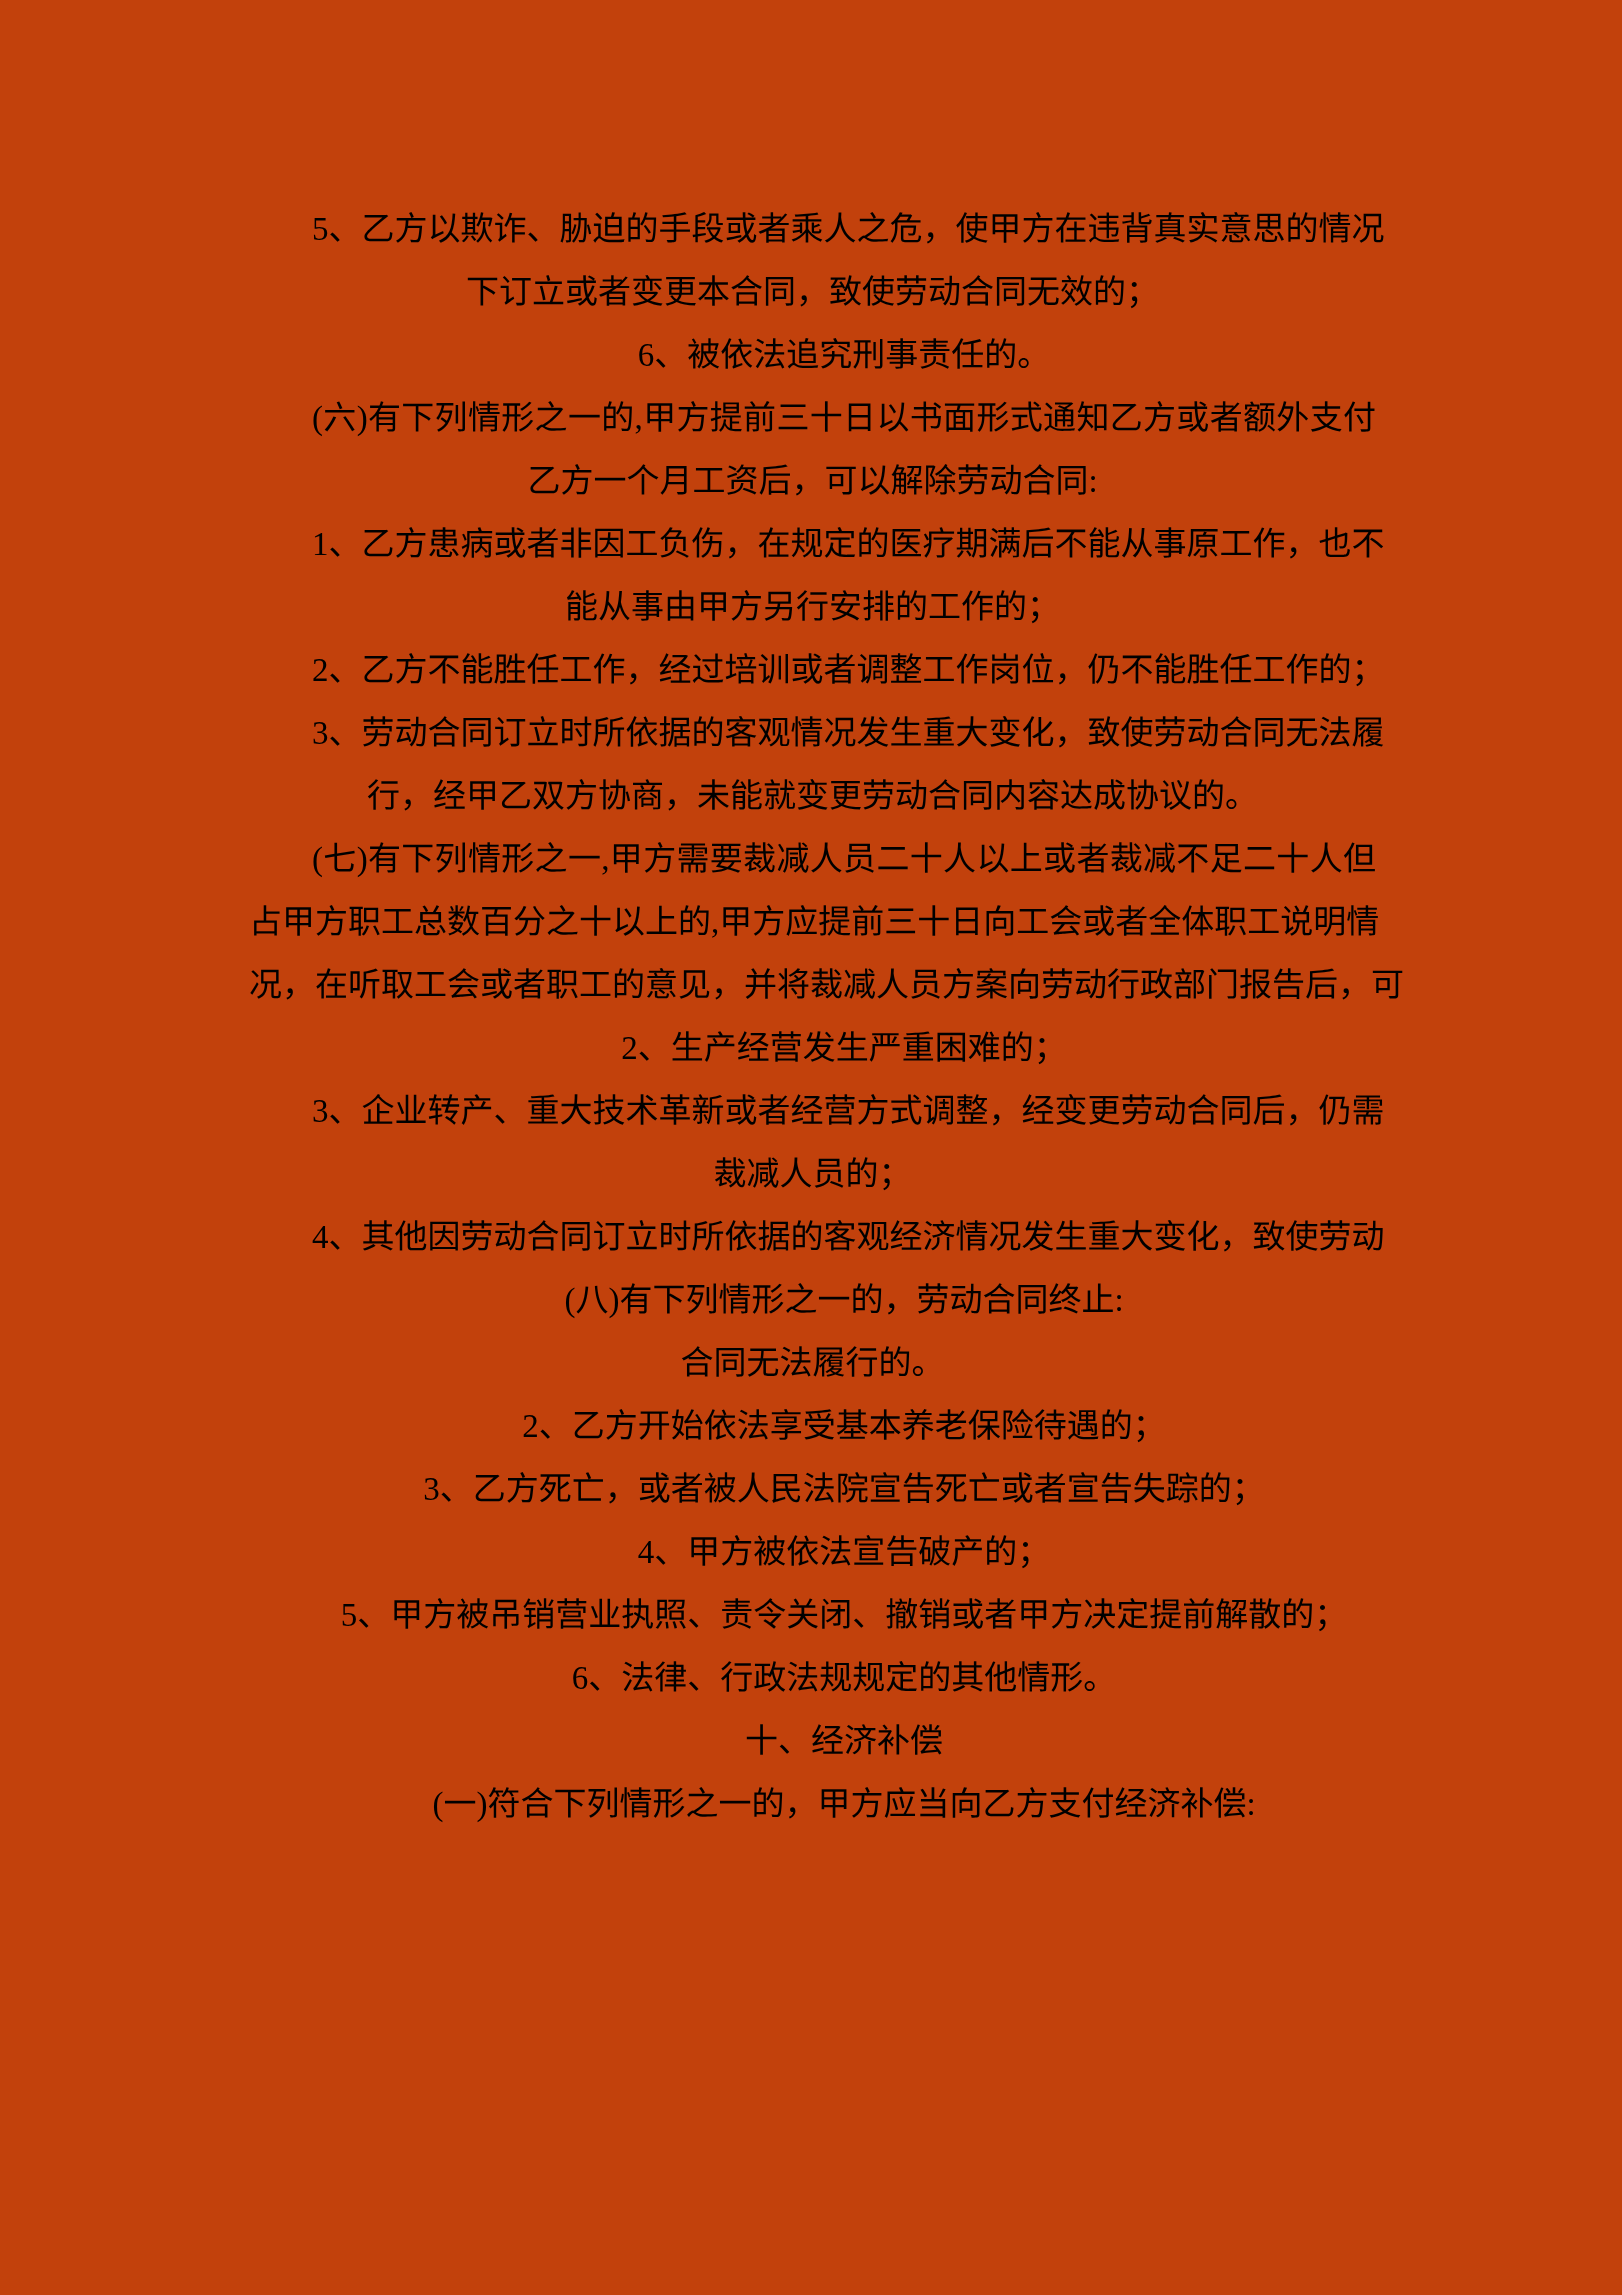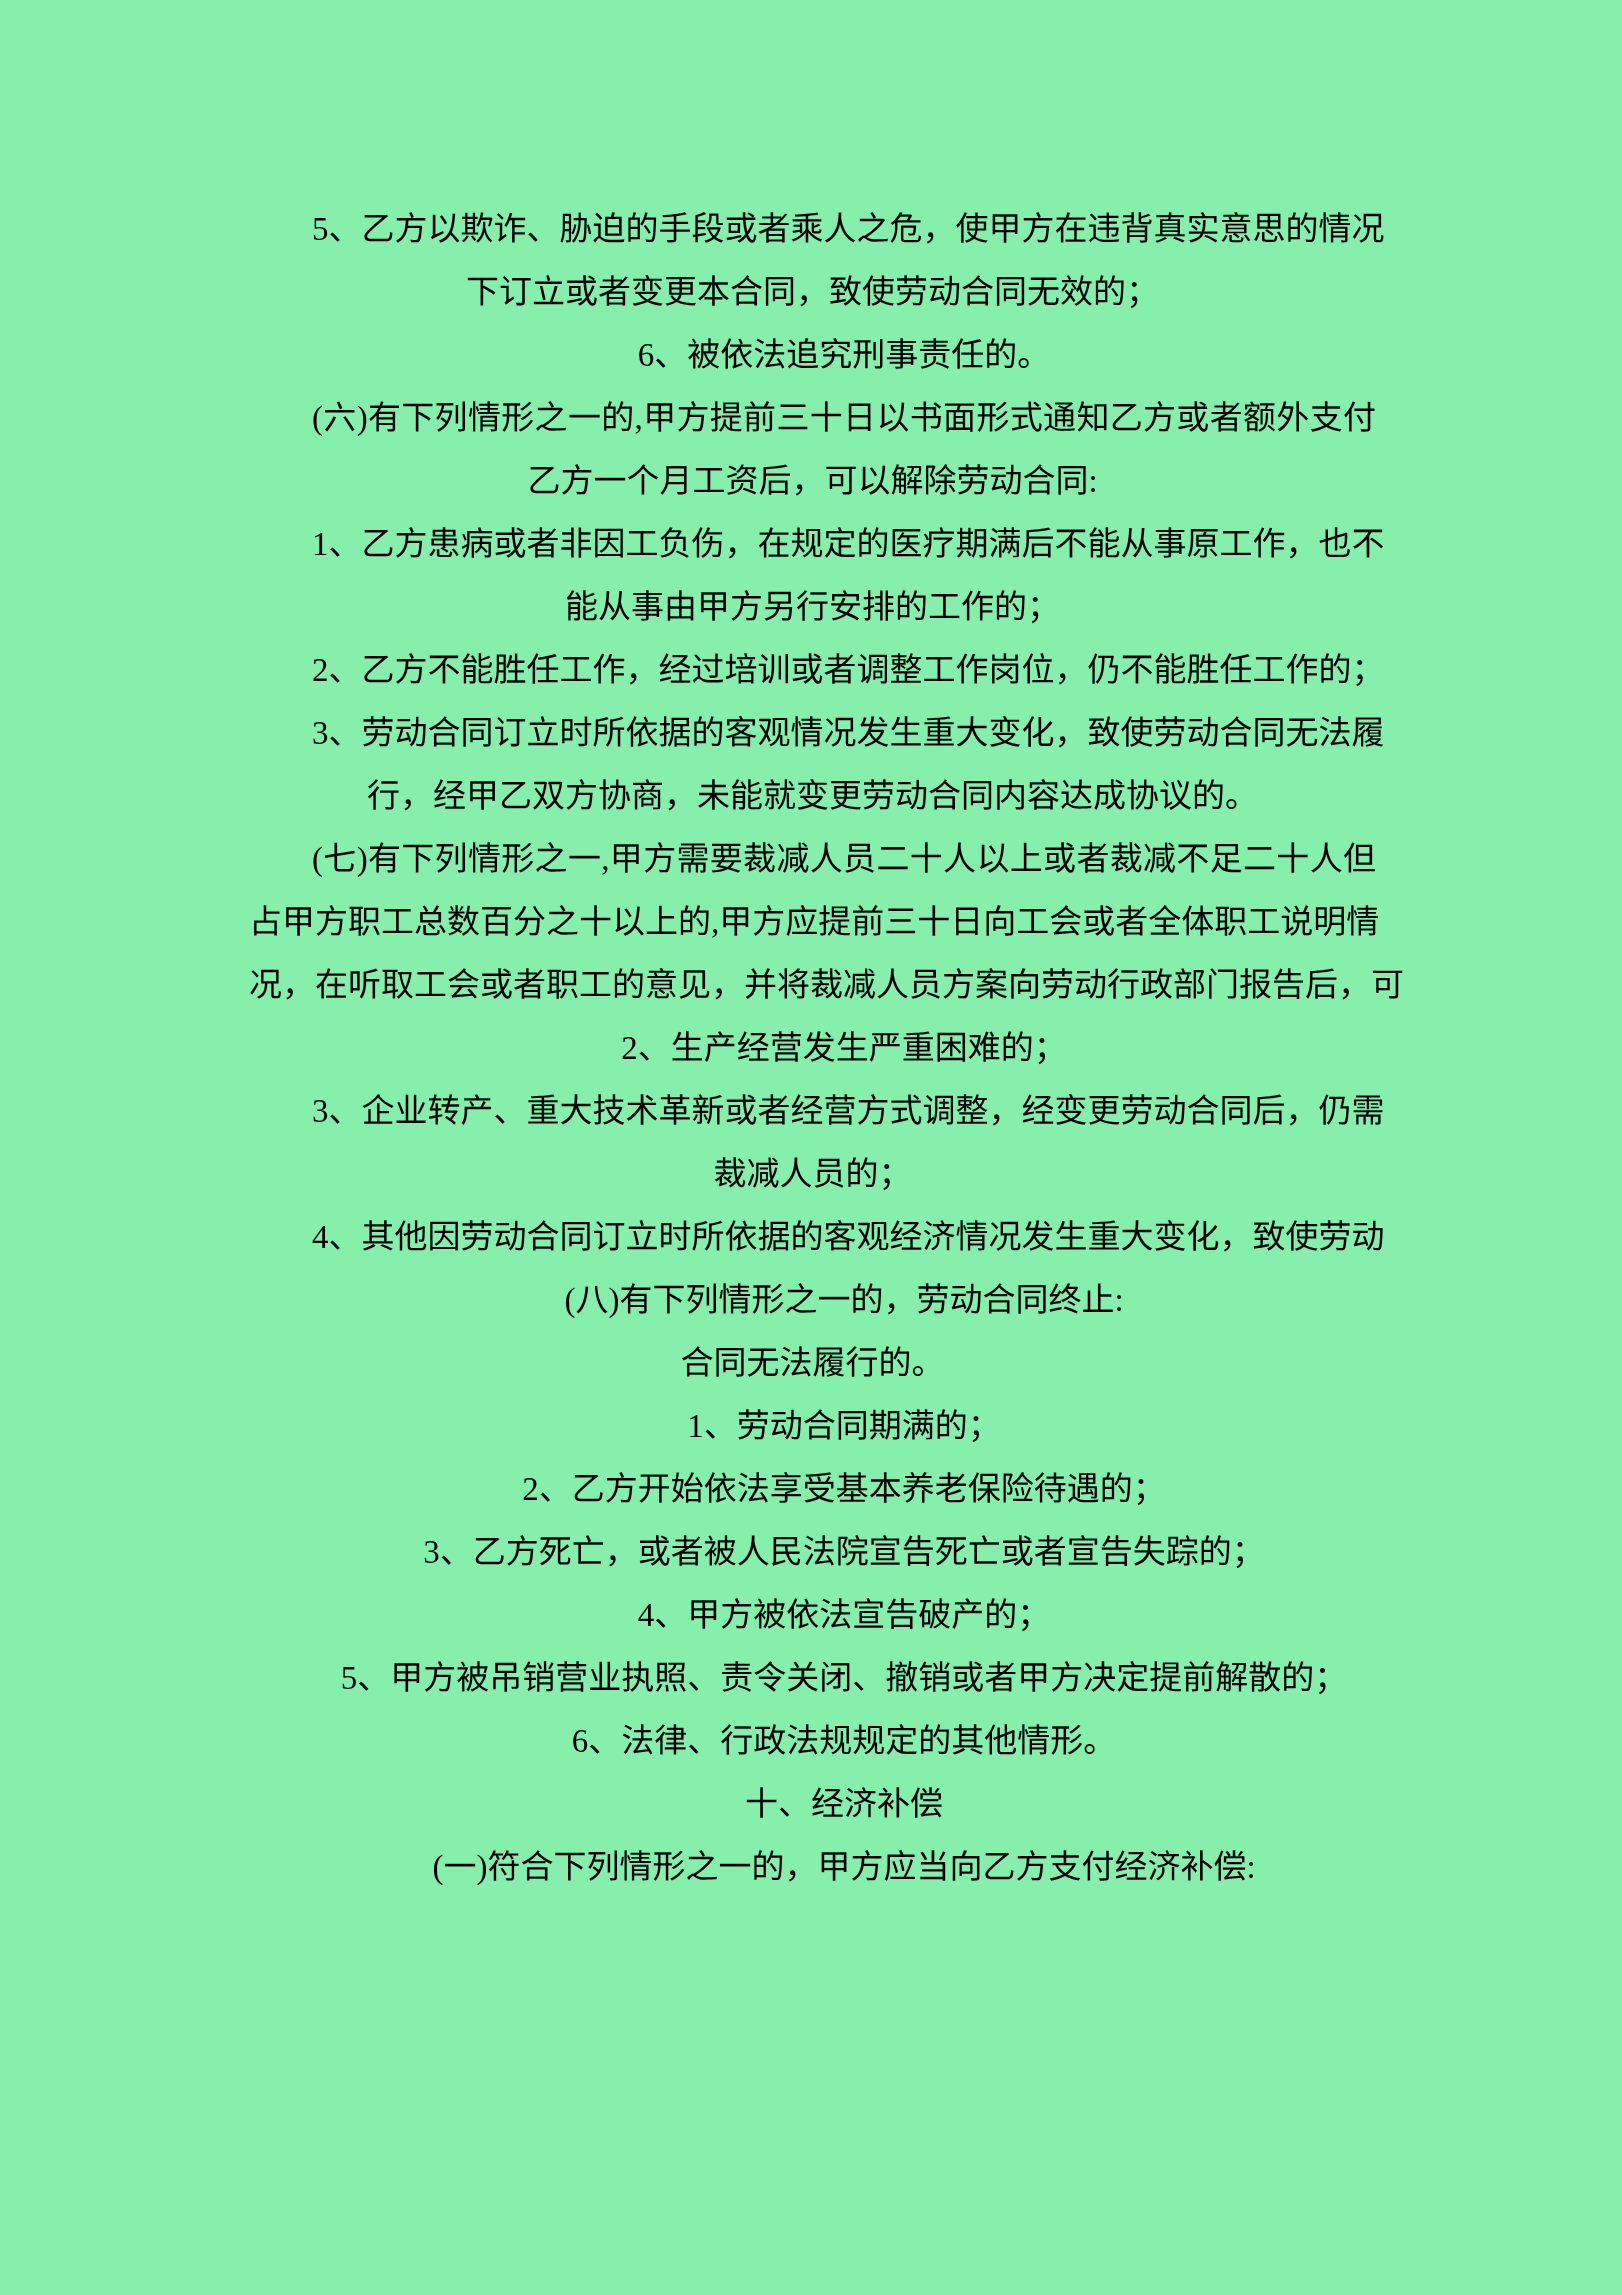--- a/index.html
+++ b/index.html
@@ -4,21 +4,21 @@
 <style>
   html, body {
     margin: 0;
     padding: 0;
     background: #ffffff;
   }
   .page {
     position: relative;
     width: 1623px;
     height: 2295px;
-    background: #86efac;
+    background: #c2410c;
     color: #000000;
     font-family: "Liberation Serif", "DejaVu Serif", serif;
     overflow: hidden;
   }
   .textblock {
     position: absolute;
     left: 249px;
     top: 198px;
     width: 1127px;
   }
@@ -54,21 +54,20 @@
       <div class="line">行，经甲乙双方协商，未能就变更劳动合同内容达成协议的。</div>
       <div class="line indent justify">(七)有下列情形之一,甲方需要裁减人员二十人以上或者裁减不足二十人但</div>
       <div class="line justify">占甲方职工总数百分之十以上的,甲方应提前三十日向工会或者全体职工说明情</div>
       <div class="line justify">况，在听取工会或者职工的意见，并将裁减人员方案向劳动行政部门报告后，可</div>
       <div class="line indent">2、生产经营发生严重困难的；</div>
       <div class="line indent justify">3、企业转产、重大技术革新或者经营方式调整，经变更劳动合同后，仍需</div>
       <div class="line">裁减人员的；</div>
       <div class="line indent justify">4、其他因劳动合同订立时所依据的客观经济情况发生重大变化，致使劳动</div>
       <div class="line indent">(八)有下列情形之一的，劳动合同终止:</div>
       <div class="line">合同无法履行的。</div>
-      <div class="line indent">1、劳动合同期满的；</div>
       <div class="line indent">2、乙方开始依法享受基本养老保险待遇的；</div>
       <div class="line indent">3、乙方死亡，或者被人民法院宣告死亡或者宣告失踪的；</div>
       <div class="line indent">4、甲方被依法宣告破产的；</div>
       <div class="line indent">5、甲方被吊销营业执照、责令关闭、撤销或者甲方决定提前解散的；</div>
       <div class="line indent">6、法律、行政法规规定的其他情形。</div>
       <div class="line indent">十、经济补偿</div>
       <div class="line indent">(一)符合下列情形之一的，甲方应当向乙方支付经济补偿:</div>
     </div>
 </div>
 

